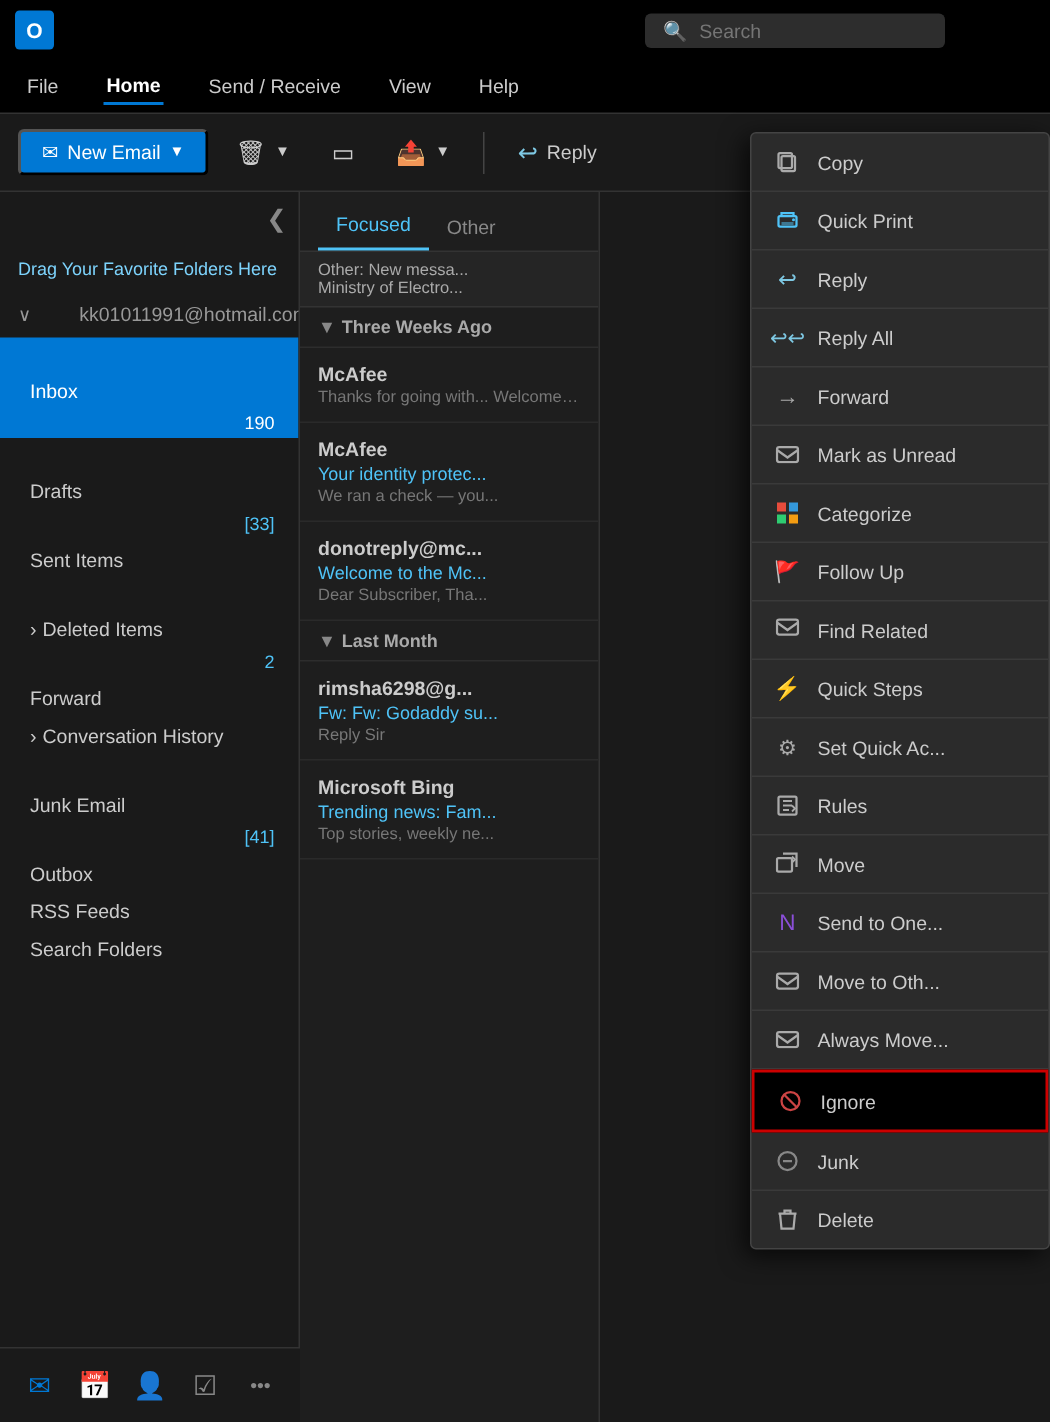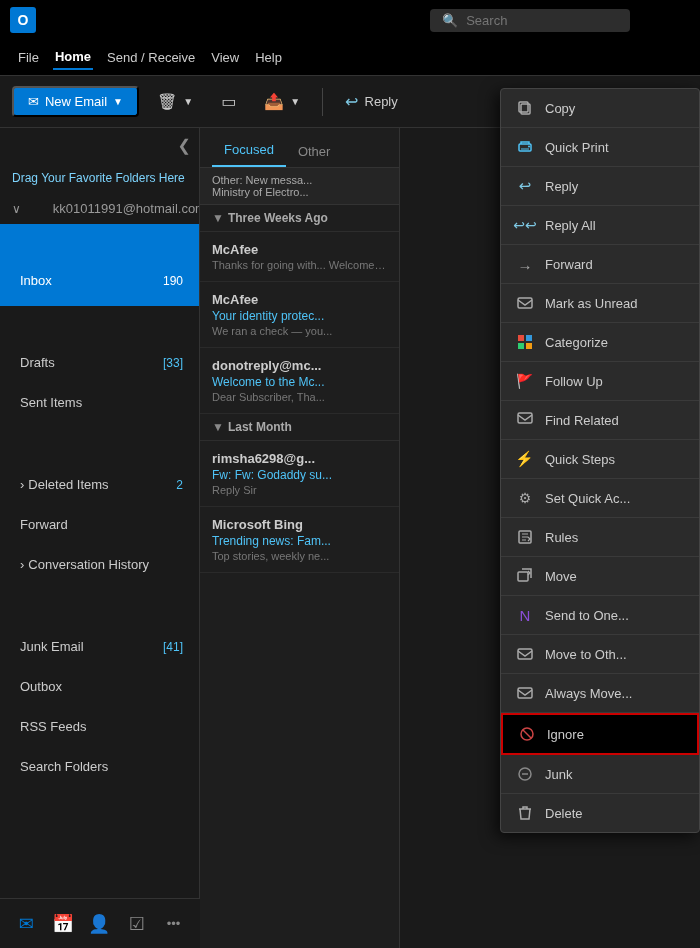--- a/index.html
+++ b/index.html
@@ -54,21 +54,21 @@
       width: 100%;
     }
 
     
     .menu-bar {
       height: 36px;
       background: #000000;
       display: flex;
       align-items: center;
       padding: 0 16px;
-      gap: 12px;
+      gap: 28px;
       border-bottom: 1px solid #333;
     }
     .menu-item {
       color: #cccccc;
       font-size: 13px;
       cursor: pointer;
       padding: 4px 2px;
     }
     .menu-item.active {
       color: #ffffff;
@@ -145,26 +145,26 @@
     .account-header {
       padding: 8px 12px;
       font-size: 13px;
       color: #cccccc;
       display: flex;
       align-items: center;
       gap: 4px;
     }
     .account-header span { color: #999; font-size: 12px; }
     .folder-item {
-      padding: 7px 16px 18px 20px;
+      padding: 7px 16px 3px 20px;
       font-size: 13px;
       color: #cccccc;
       cursor: pointer;
       display: flex;
-      align-items: flex-end;
+      align-items: center;
       justify-content: space-between;
     }
     .folder-item.active {
       background: #0078d4;
       color: #fff;
     }
     .folder-item .count {
       color: #4fc3f7;
       font-size: 12px;
       margin-top: 43px;

